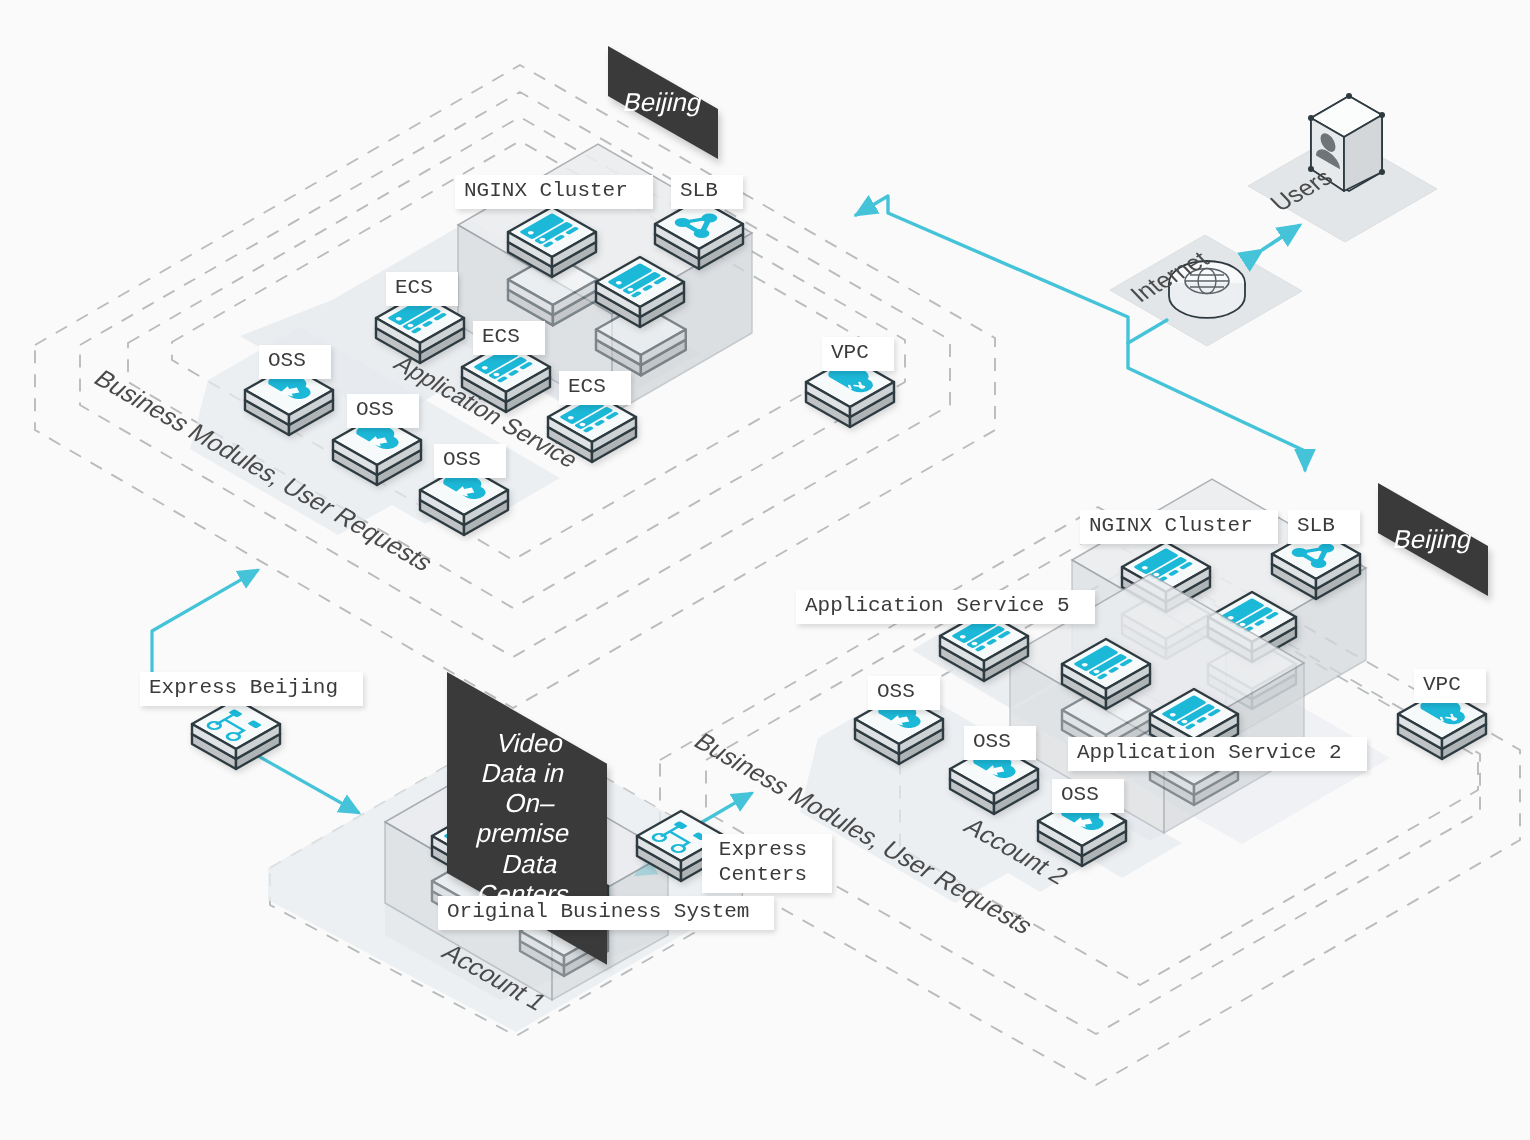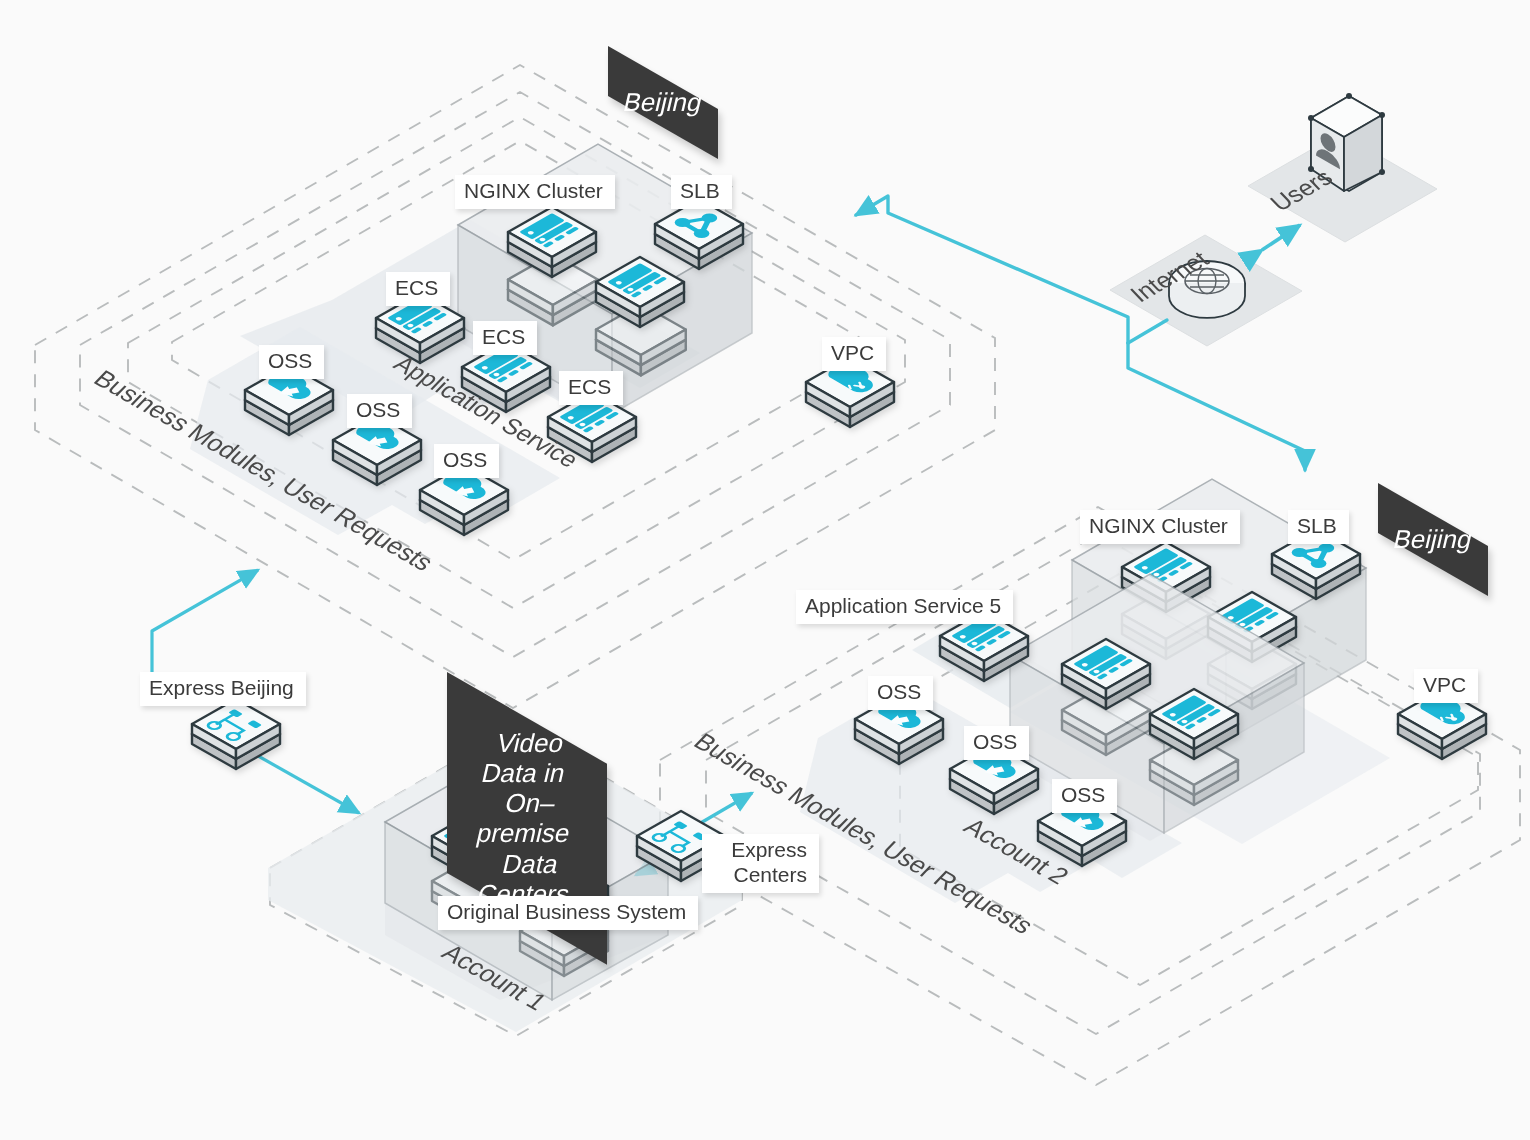--- a/index.html
+++ b/index.html
@@ -12,24 +12,24 @@
   #stage{position:relative;width:1530px;height:1140px;}
   svg#scene{position:absolute;left:0;top:0;width:1530px;height:1140px;}
 
   
   .lbl{
     position:absolute;
     background:#ffffff;
     color:#3b3b3b;
     font-size:21px;
     line-height:1.18;
-    padding:4px 12px 5px 9px;
+    padding:4px 25px 5px 9px;
     white-space:nowrap;
     box-shadow:2px 3px 5px rgba(0,0,0,0.13);
-    font-family:Liberation Sans, sans-serif;
+    font-family:Liberation Mono, monospace;
   }
   .lbl.two{white-space:normal;text-align:right;}
 
   
   .banner{
     position:absolute;
     background:#3a3a3a;
     color:#ffffff;
     font-size:26px;
     line-height:1.16;
@@ -489,20 +489,23 @@
 </div>
 <div class="lbl" style="left:1288px;top:510px;">
   <span>SLB</span>
 </div>
 <div class="lbl" style="left:1414px;top:669px;">
   <span>VPC</span>
 </div>
 <div class="lbl" style="left:796px;top:590px;">
   <span>Application Service 5</span>
 </div>
+<div class="lbl" style="left:1068px;top:737px;">
+  <span>Application Service 2</span>
+</div>
 <div class="lbl" style="left:868px;top:676px;">
   <span>OSS</span>
 </div>
 <div class="lbl" style="left:964px;top:726px;">
   <span>OSS</span>
 </div>
 <div class="lbl" style="left:1052px;top:779px;">
   <span>OSS</span>
 </div>
 

